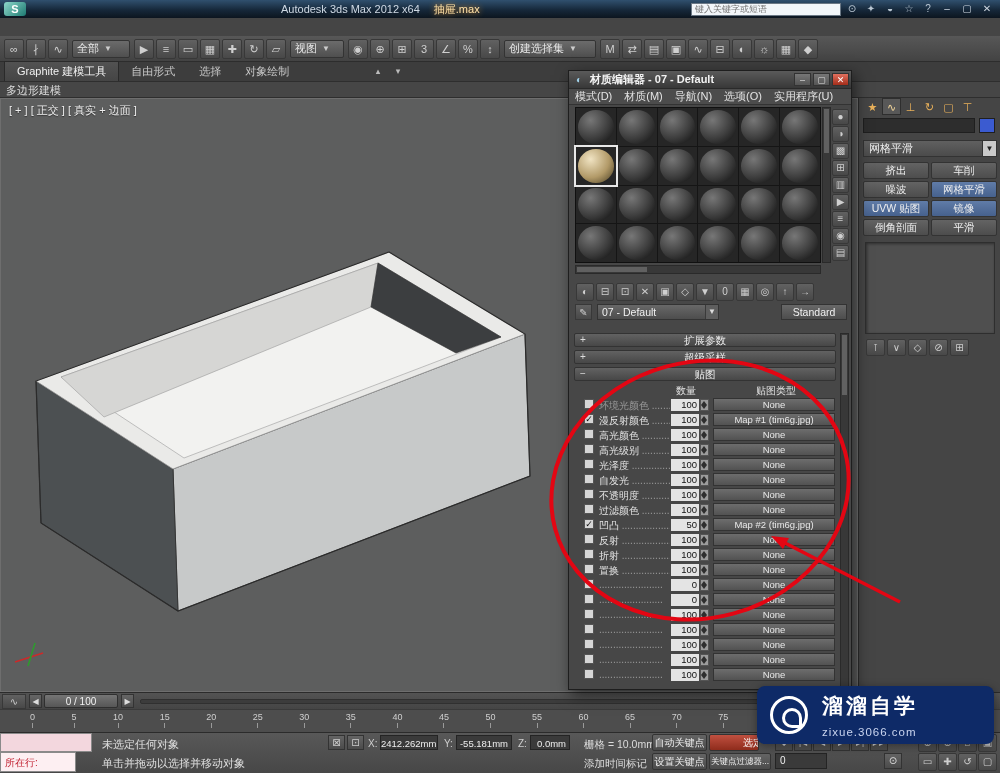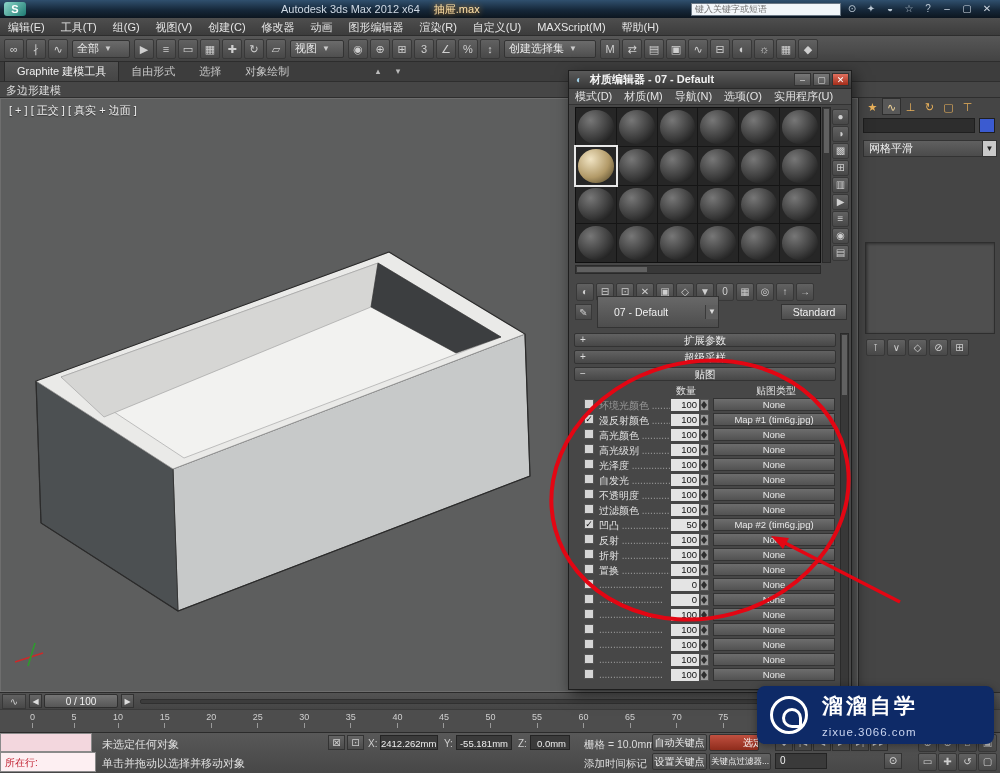--- a/index.html
+++ b/index.html
@@ -75,22 +75,22 @@
   .vscroll .thumb{position:absolute;left:1px;top:1px;width:5px;height:44px;background:#616161;}
   .hscroll{position:absolute;left:6px;top:194px;width:246px;height:9px;background:#383838;border:1px solid #2a2a2a;}
   .hscroll .thumb{position:absolute;left:1px;top:1px;width:70px;height:5px;background:#616161;}
   .vtools{position:absolute;left:263px;top:38px;width:18px;display:flex;flex-direction:column;}
   .vtools .tbtn{width:17px;height:16px;line-height:14px;margin:0 0 1px 0;font-size:10px;}
   .htools{position:absolute;left:6px;top:212px;height:19px;display:flex;}
   .htools .tbtn{width:18px;height:18px;line-height:16px;font-size:10px;}
   .namerow{position:absolute;left:6px;top:232px;width:272px;height:18px;display:flex;align-items:center;}
   .pickbtn{width:17px;height:16px;background:linear-gradient(#616161,#484848);border:1px solid #383838;
            color:#ccc;font-size:10px;text-align:center;line-height:15px;}
-  .matname-dd{width:122px;height:32px;margin-left:5px;background:linear-gradient(#686868,#4d4d4d);border:1px solid #333;
-              display:flex;align-items:center;font-size:10.5px;color:#f0f0f0;padding-left:16px;}
+  .matname-dd{width:122px;height:16px;margin-left:5px;background:linear-gradient(#686868,#4d4d4d);border:1px solid #333;
+              display:flex;align-items:center;font-size:10.5px;color:#f0f0f0;padding-left:4px;}
   .matname-dd .dd-arrow{margin-left:auto;width:13px;height:14px;background:#5e5e5e;border-left:1px solid #3a3a3a;
               font-size:8px;text-align:center;line-height:14px;color:#ddd;}
   .shader-btn{width:66px;height:16px;margin-left:auto;background:linear-gradient(#686868,#4d4d4d);border:1px solid #333;
               font-size:10.5px;color:#f0f0f0;text-align:center;line-height:14px;}
   .params{position:absolute;left:3px;top:262px;width:266px;height:356px;overflow:hidden;}
   .rollout-bar{height:14px;margin:0 2px 3px 2px;background:linear-gradient(#626262,#474747);border:1px solid #333;
                border-radius:2px;font-size:10.5px;color:#ececec;text-align:center;line-height:12px;position:relative;}
   .rollout-bar .pm{position:absolute;left:5px;top:0;font-size:10px;color:#ddd;}
   .maps-header{height:13px;position:relative;font-size:10px;color:#e0e0e0;}
   .mh-amt{position:absolute;left:92px;width:44px;text-align:center;}
@@ -146,21 +146,21 @@
   .ts-groove{flex:1;height:5px;margin:0 6px;background:#3c3c3c;border:1px solid #303030;border-radius:2px;}
   .ruler{left:0;top:709px;width:1000px;height:24px;background:#4d4d4d;border-top:1px solid #3a3a3a;
          border-bottom:1px solid #2b2b2b;display:flex;justify-content:space-between;padding:2px 34px 0 30px;z-index:6;}
   .tick-cell{display:flex;flex-direction:column;align-items:center;}
   .tnum{font-size:9px;color:#d0d0d0;}
   .tmark{width:1px;height:5px;background:#9a9a9a;margin-top:1px;}
 
   
   .statusbar{left:0;top:733px;width:1000px;height:40px;background:linear-gradient(#585858,#474747);z-index:6;}
   .listener-top{position:absolute;left:0;top:0;width:92px;height:19px;background:#f3d7de;border:1px solid #8a8a8a;}
-  .listener-bottom{position:absolute;left:0;top:19px;width:96px;height:20px;background:#fdeff2;border:1px solid #8a8a8a;
+  .listener-bottom{position:absolute;left:0;top:19px;width:76px;height:20px;background:#fdeff2;border:1px solid #8a8a8a;
                    font-size:10px;color:#c22333;padding:3px 0 0 4px;}
   .status-text{position:absolute;left:102px;top:4px;font-size:11px;color:#e0e0e0;white-space:nowrap;}
   .prompt-text{position:absolute;left:102px;top:23px;font-size:11px;color:#e0e0e0;white-space:nowrap;}
   .sb-ico{position:absolute;width:17px;height:15px;background:linear-gradient(#646464,#4b4b4b);border:1px solid #333;
           color:#ccc;font-size:10px;text-align:center;line-height:14px;}
   .xyz-label{position:absolute;top:5px;font-size:10px;color:#cfcfcf;}
   .xyz-field{position:absolute;top:2px;height:15px;background:#3a3a3a;border:1px solid #242424;color:#eee;
              font-size:9.5px;text-align:right;padding:2px 3px 0 0;}
   .grid-label{position:absolute;left:584px;top:5px;font-size:10.5px;color:#dcdcdc;white-space:nowrap;}
   .timetag{position:absolute;left:584px;top:24px;font-size:10.5px;color:#dcdcdc;white-space:nowrap;}
@@ -205,35 +205,20 @@
         <span class="ic-ico">✦</span>
         <span class="ic-ico">◒</span>
         <span class="ic-ico">☆</span>
         <span class="ic-ico">?</span>
       </span>
     <span class="win-ctl">–</span>
     <span class="win-ctl">▢</span>
     <span class="win-ctl" style="margin-right:4px;">✕</span>
   </div>
 
-  <div class="abs menubar">
-
-  <span class="menu-item">编辑(E)</span>
-      <span class="menu-item">工具(T)</span>
-      <span class="menu-item">组(G)</span>
-      <span class="menu-item">视图(V)</span>
-      <span class="menu-item">创建(C)</span>
-      <span class="menu-item">修改器</span>
-      <span class="menu-item">动画</span>
-      <span class="menu-item">图形编辑器</span>
-      <span class="menu-item">渲染(R)</span>
-      <span class="menu-item">自定义(U)</span>
-      <span class="menu-item">MAXScript(M)</span>
-      <span class="menu-item">帮助(H)</span>
-    </div>
 
   <div class="abs main-toolbar">
     <span class="tb-group">
 
     <span class="tbtn">∞</span>
         <span class="tbtn">∤</span>
         <span class="tbtn">∿</span>
       </span>
     <span class="tb-dd w1">
       <span>全部</span>
@@ -322,20 +307,31 @@
         <span class="ctab">↻</span>
         <span class="ctab">▢</span>
         <span class="ctab">⊤</span>
       </div>
     <div class="cp-name"></div>
     <div class="cp-swatch" style="background:#3b5bd0;"></div>
     <div class="mod-list">
       <span>网格平滑</span>
       <span class="dd-arrow">▼</span>
     </div>
+    <div class="mod-grid">
+
+    <button class="modbtn">挤出</button>
+        <button class="modbtn">车削</button>
+        <button class="modbtn">噪波</button>
+        <button class="modbtn hl">网格平滑</button>
+        <button class="modbtn hl">UVW 贴图</button>
+        <button class="modbtn hl">镜像</button>
+        <button class="modbtn">倒角剖面</button>
+        <button class="modbtn">平滑</button>
+      </div>
     <div class="stack-panel"></div>
     <div class="stack-icons">
 
     <span class="tbtn">⊺</span>
         <span class="tbtn">∨</span>
         <span class="tbtn">◇</span>
         <span class="tbtn">⊘</span>
         <span class="tbtn">⊞</span>
       </div>
   </div>

